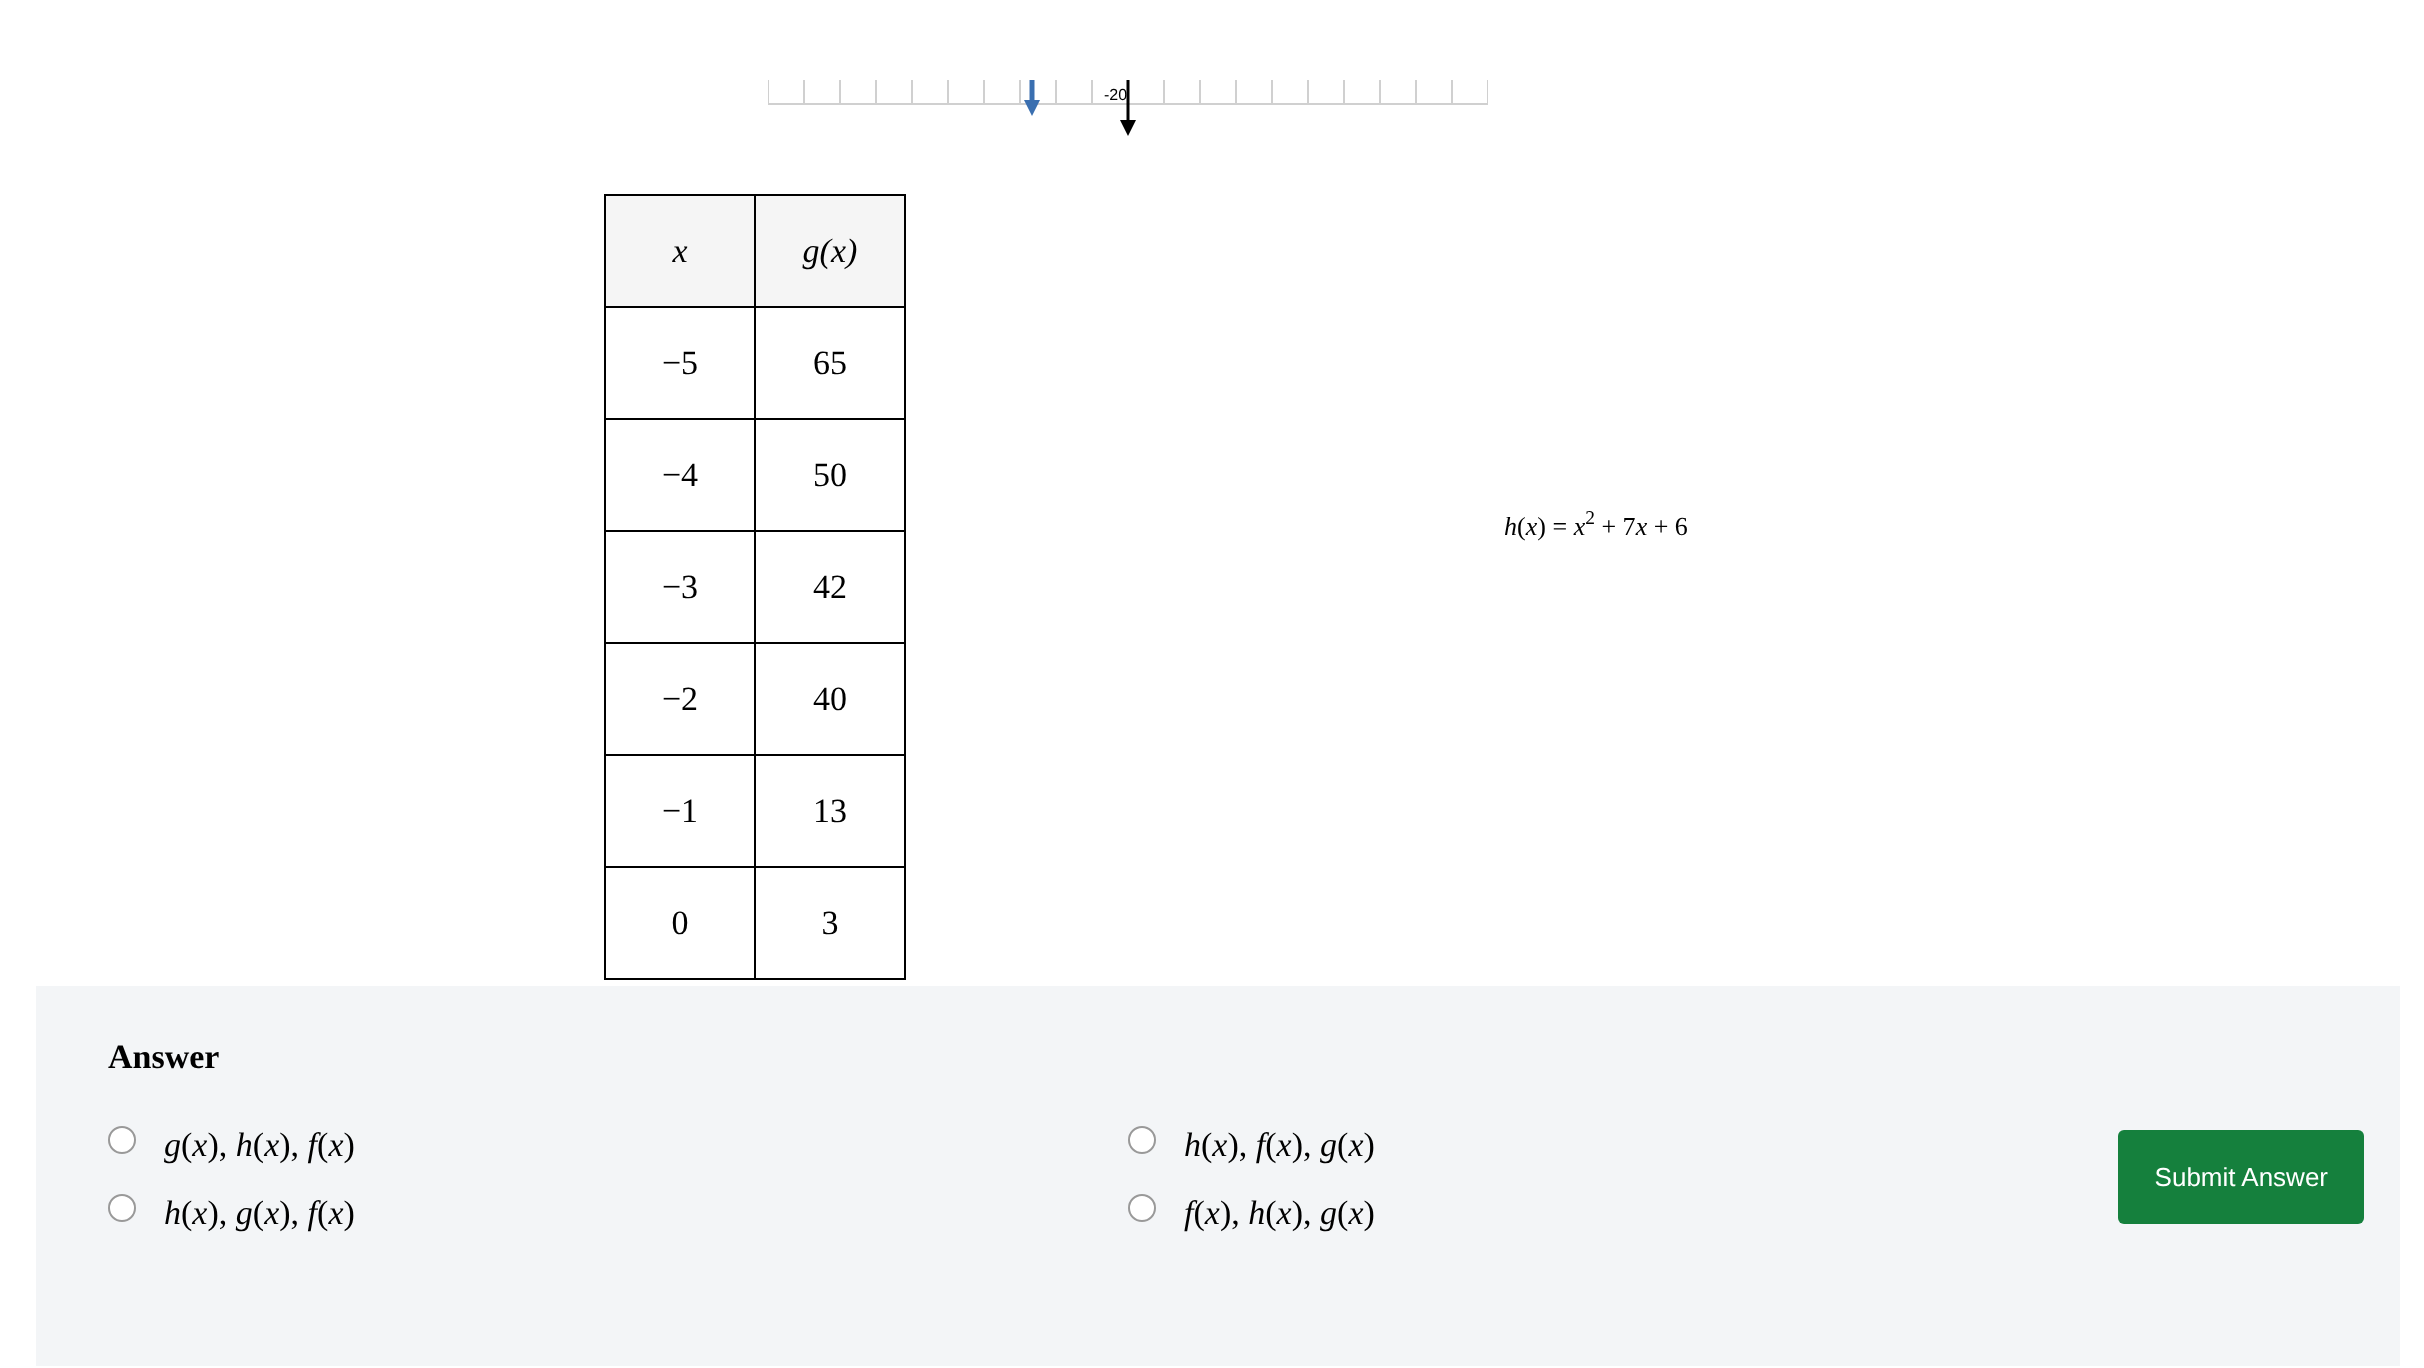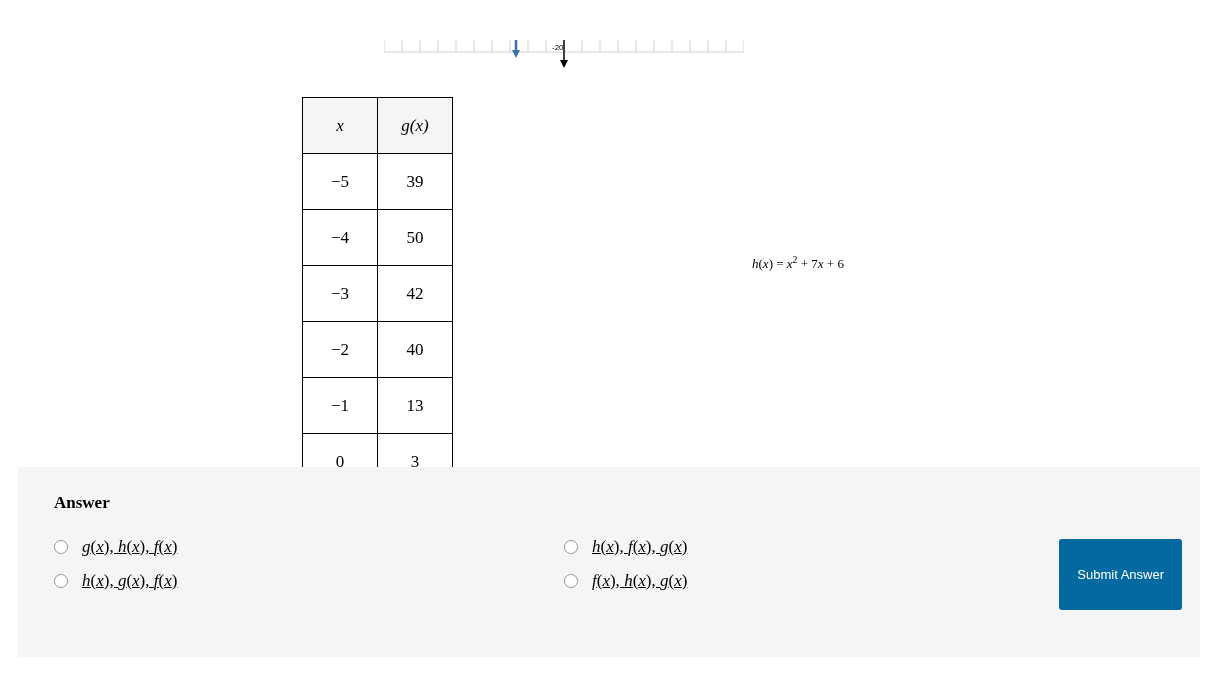--- a/index.html
+++ b/index.html
@@ -48,21 +48,21 @@
     .rhs-formula {
       position: absolute;
       top: 254px;
       left: 752px;
       font-size: 13px;
     }
     .rhs-formula .mi { font-style: italic; }
     .rhs-formula sup { font-size: 0.75em; }
     .answer-panel {
       position: absolute;
-      top: 467px;
+      top: 493px;
       left: 18px;
       width: 1182px;
       height: 190px;
       background: #f3f5f7;
       padding: 26px 36px 20px 36px;
     }
     .answer-heading {
       font-family: Georgia, serif;
       font-size: 17px;
       font-weight: bold;
@@ -72,45 +72,43 @@
       display: flex;
     }
     .options-col {
       width: 510px;
       display: flex;
       flex-direction: column;
       gap: 14px;
     }
     .option {
       display: flex;
-      align-items: center;
       cursor: pointer;
-      text-decoration: underline;
     }
     .radio {
       width: 14px;
       height: 14px;
       border: 1px solid #999;
       border-radius: 50%;
       margin-right: 14px;
       flex-shrink: 0;
       background: #fff;
     }
     .option-label {
       font-size: 17px;
     }
     .option-label .mi { font-style: italic; }
     .submit-btn {
       position: absolute;
       right: 18px;
       top: 72px;
-      background: #0369a1;
+      background: #15803d;
       color: #fff;
       border: none;
-      padding: 28px 18px;
+      padding: 16px 18px;
       font-family: Arial, sans-serif;
       font-size: 13px;
       border-radius: 3px;
       cursor: pointer;
     }
   </style>
 </head>
 <body>
 
 <div class="content-top">
@@ -149,21 +147,21 @@
   </div>
 
   <table class="value-table">
     <tbody>
         <tr>
       <th><span class="mi">x</span></th>
       <th><span class="mi">g</span>(<span class="mi">x</span>)</th>
     </tr>
     <tr>
           <td>−5</td>
-          <td>39</td>
+          <td>65</td>
         </tr>
     <tr>
           <td>−4</td>
           <td>50</td>
         </tr>
     <tr>
           <td>−3</td>
           <td>42</td>
         </tr>
     <tr>

